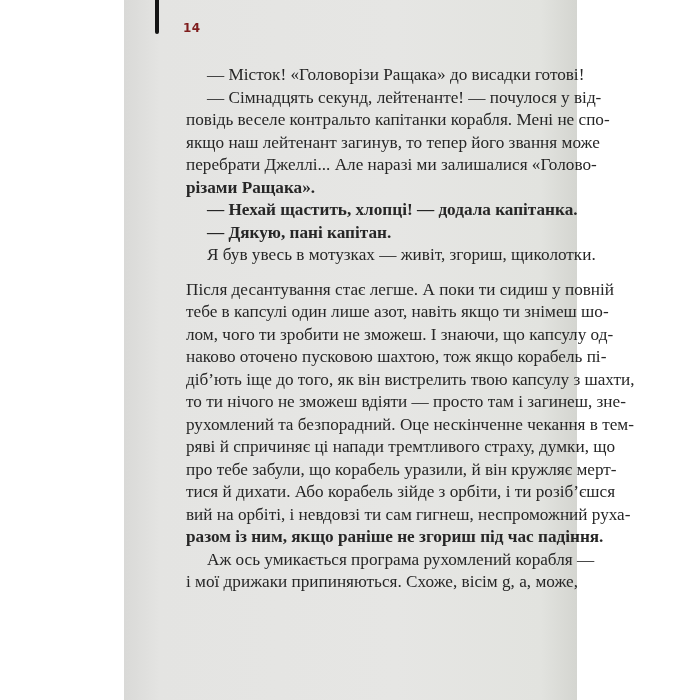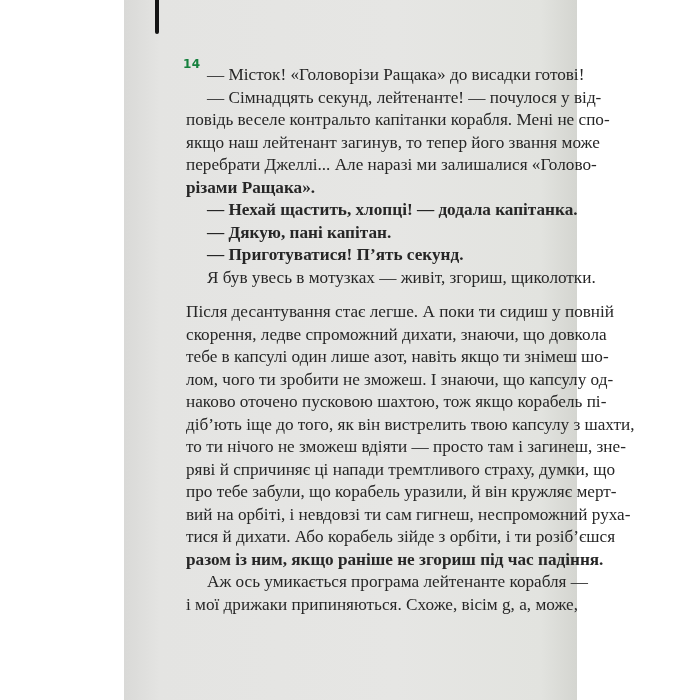--- a/index.html
+++ b/index.html
@@ -27,23 +27,22 @@
       background: #141414;
       border-radius: 0 0 2px 2px;
     }
     .page-number {
       position: absolute;
       left: 183px;
       top: 21px;
       font-family: "DejaVu Sans", sans-serif;
       font-size: 12px;
       font-weight: bold;
-      color: #15803d;
+      color: #7f1d1d;
       letter-spacing: 0.5px;
-      margin-top: 36px;
     }
     .text-block {
       position: absolute;
       left: 186px;
       top: 64px;
       width: 371px;
       font-family: "Liberation Serif", serif;
       font-size: 17.2px;
       line-height: 22.5px;
       color: #262626;
@@ -76,38 +75,35 @@
     <span class="line">перебрати Джеллі... Але наразі ми залишалися «Голово-</span>
     <span class="line last">різами Ращака».</span>
   </div>
   <div>
     <span class="line indent last">— Нехай щастить, хлопці! — додала капітанка.</span>
   </div>
   <div>
     <span class="line indent last">— Дякую, пані капітан.</span>
   </div>
   <div>
-    <span class="line indent last">— Приготуватися! П’ять секунд.</span>
-  </div>
-  <div>
     <span class="line indent">Я був увесь в мотузках — живіт, згориш, щиколотки.</span>
   </div>
   <span class="gap"></span>
   <div>
     <span class="line">Після десантування стає легше. А поки ти сидиш у повній</span>
-    <span class="line">скорення, ледве спроможний дихати, знаючи, що довкола</span>
     <span class="line">тебе в капсулі один лише азот, навіть якщо ти знімеш шо-</span>
     <span class="line">лом, чого ти зробити не зможеш. І знаючи, що капсулу од-</span>
     <span class="line">наково оточено пусковою шахтою, тож якщо корабель пі-</span>
     <span class="line">діб’ють іще до того, як він вистрелить твою капсулу з шахти,</span>
     <span class="line">то ти нічого не зможеш вдіяти — просто там і загинеш, зне-</span>
+    <span class="line">рухомлений та безпорадний. Оце нескінченне чекання в тем-</span>
     <span class="line">ряві й спричиняє ці напади тремтливого страху, думки, що</span>
     <span class="line">про тебе забули, що корабель уразили, й він кружляє мерт-</span>
+    <span class="line">тися й дихати. Або корабель зійде з орбіти, і ти розіб’єшся</span>
     <span class="line">вий на орбіті, і невдовзі ти сам гигнеш, неспроможний руха-</span>
-    <span class="line">тися й дихати. Або корабель зійде з орбіти, і ти розіб’єшся</span>
     <span class="line last">разом із ним, якщо раніше не згориш під час падіння.</span>
   </div>
   <div>
-    <span class="line indent">Аж ось умикається програма лейтенанте корабля —</span>
+    <span class="line indent">Аж ось умикається програма рухомлений корабля —</span>
     <span class="line">і мої дрижаки припиняються. Схоже, вісім g, а, може,</span>
 
   </div>
 </div>
 
 </body></html>

